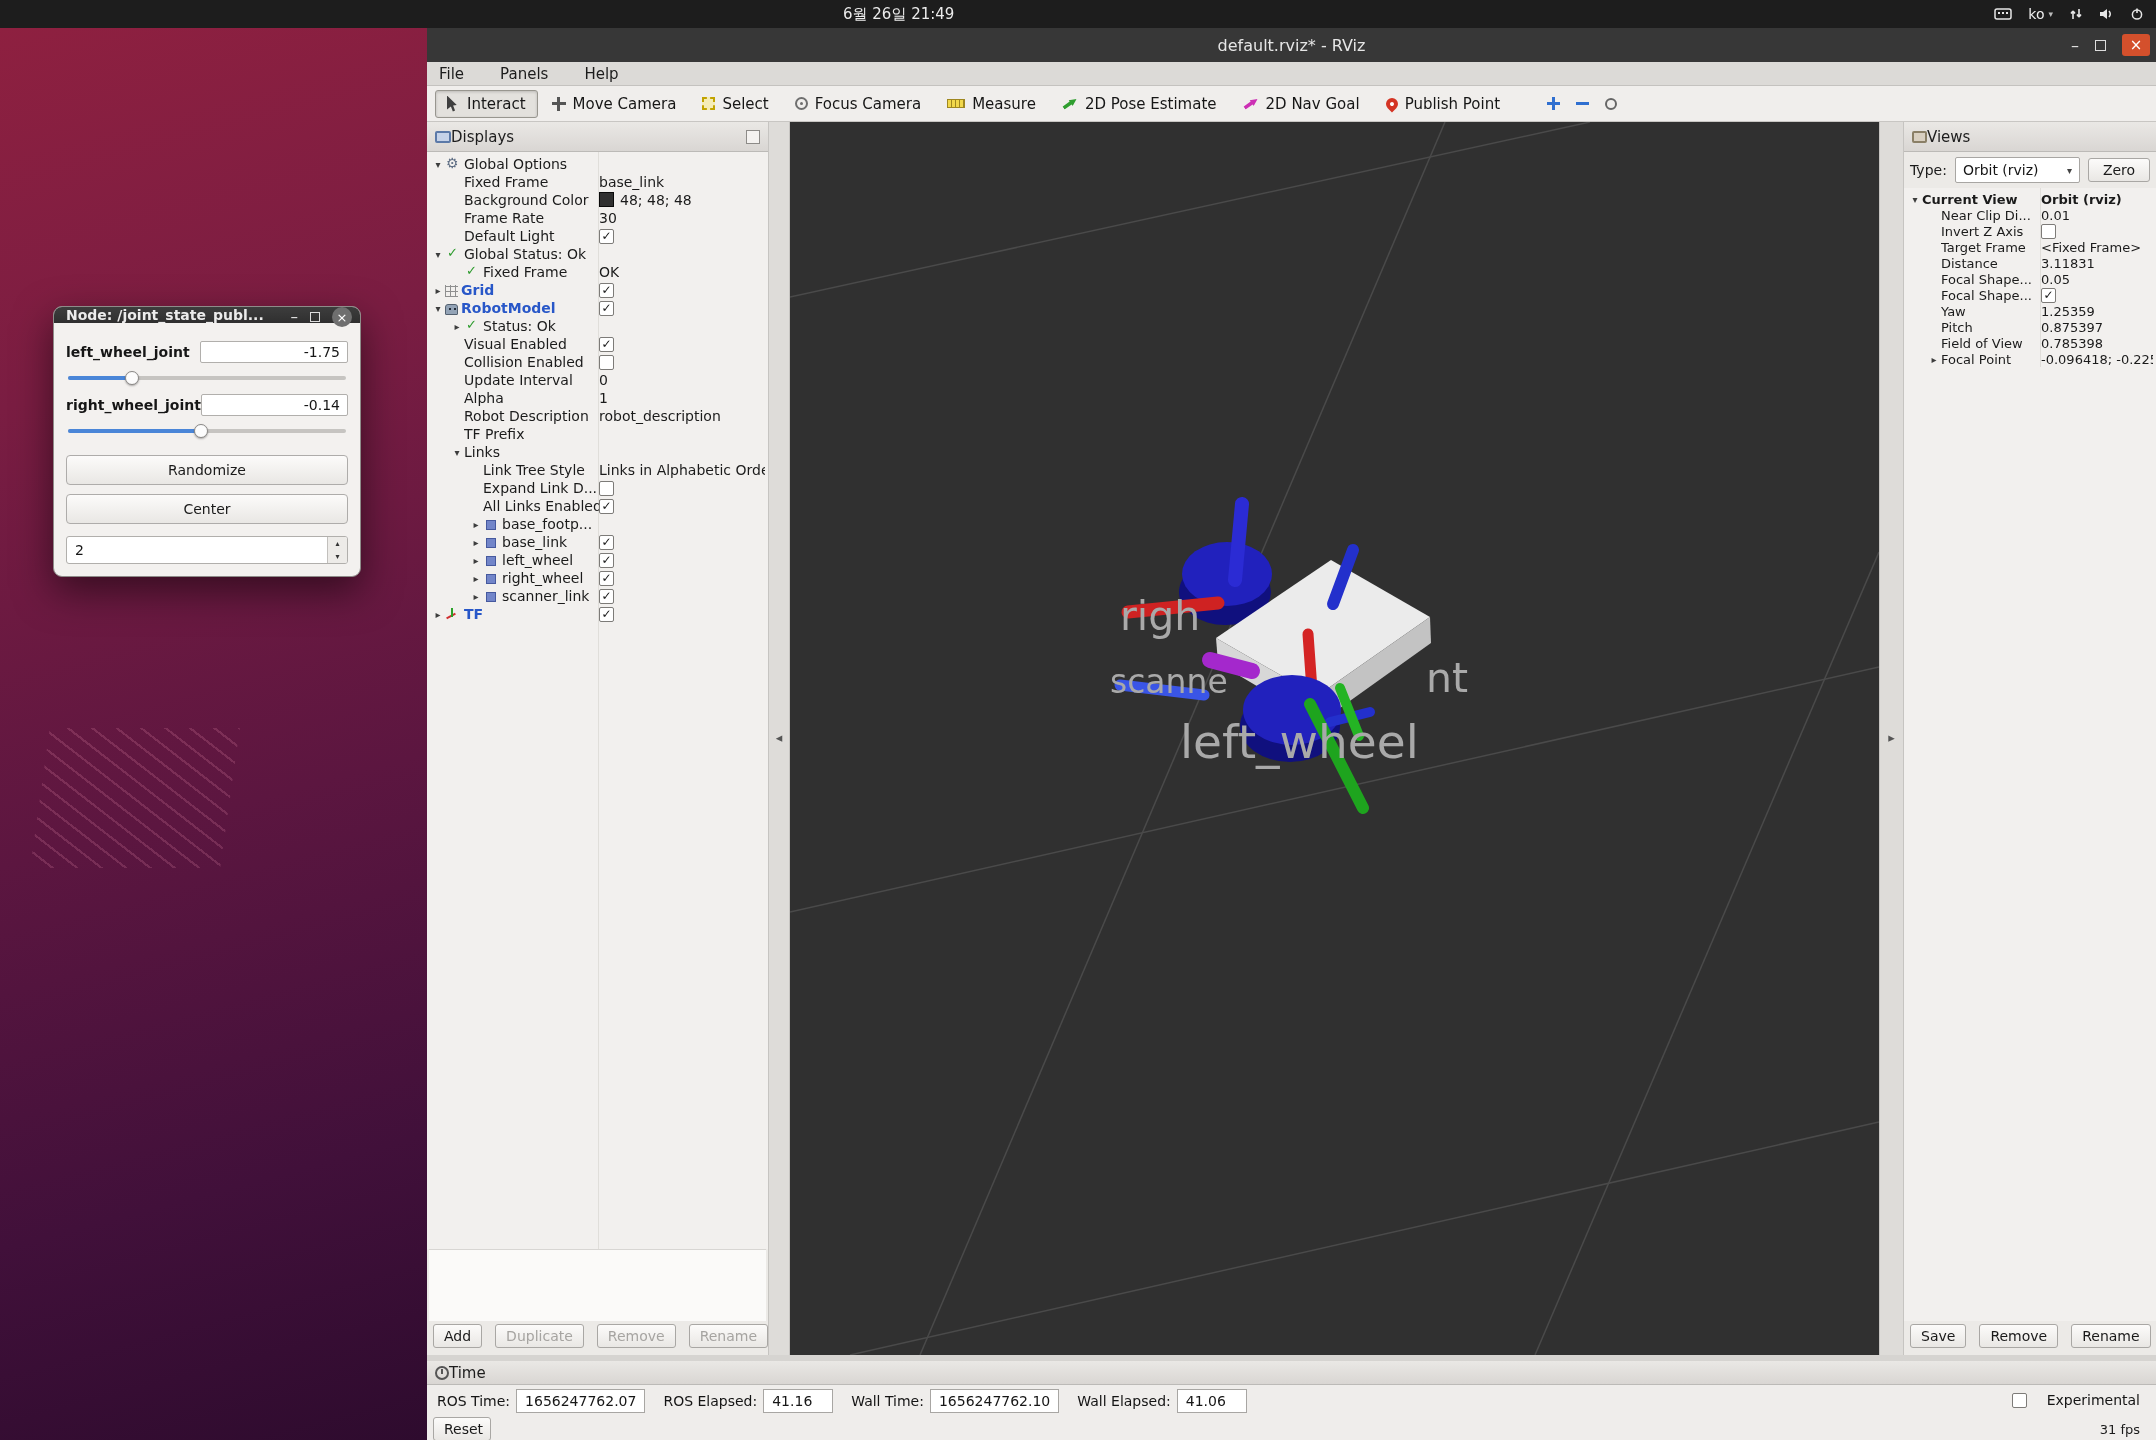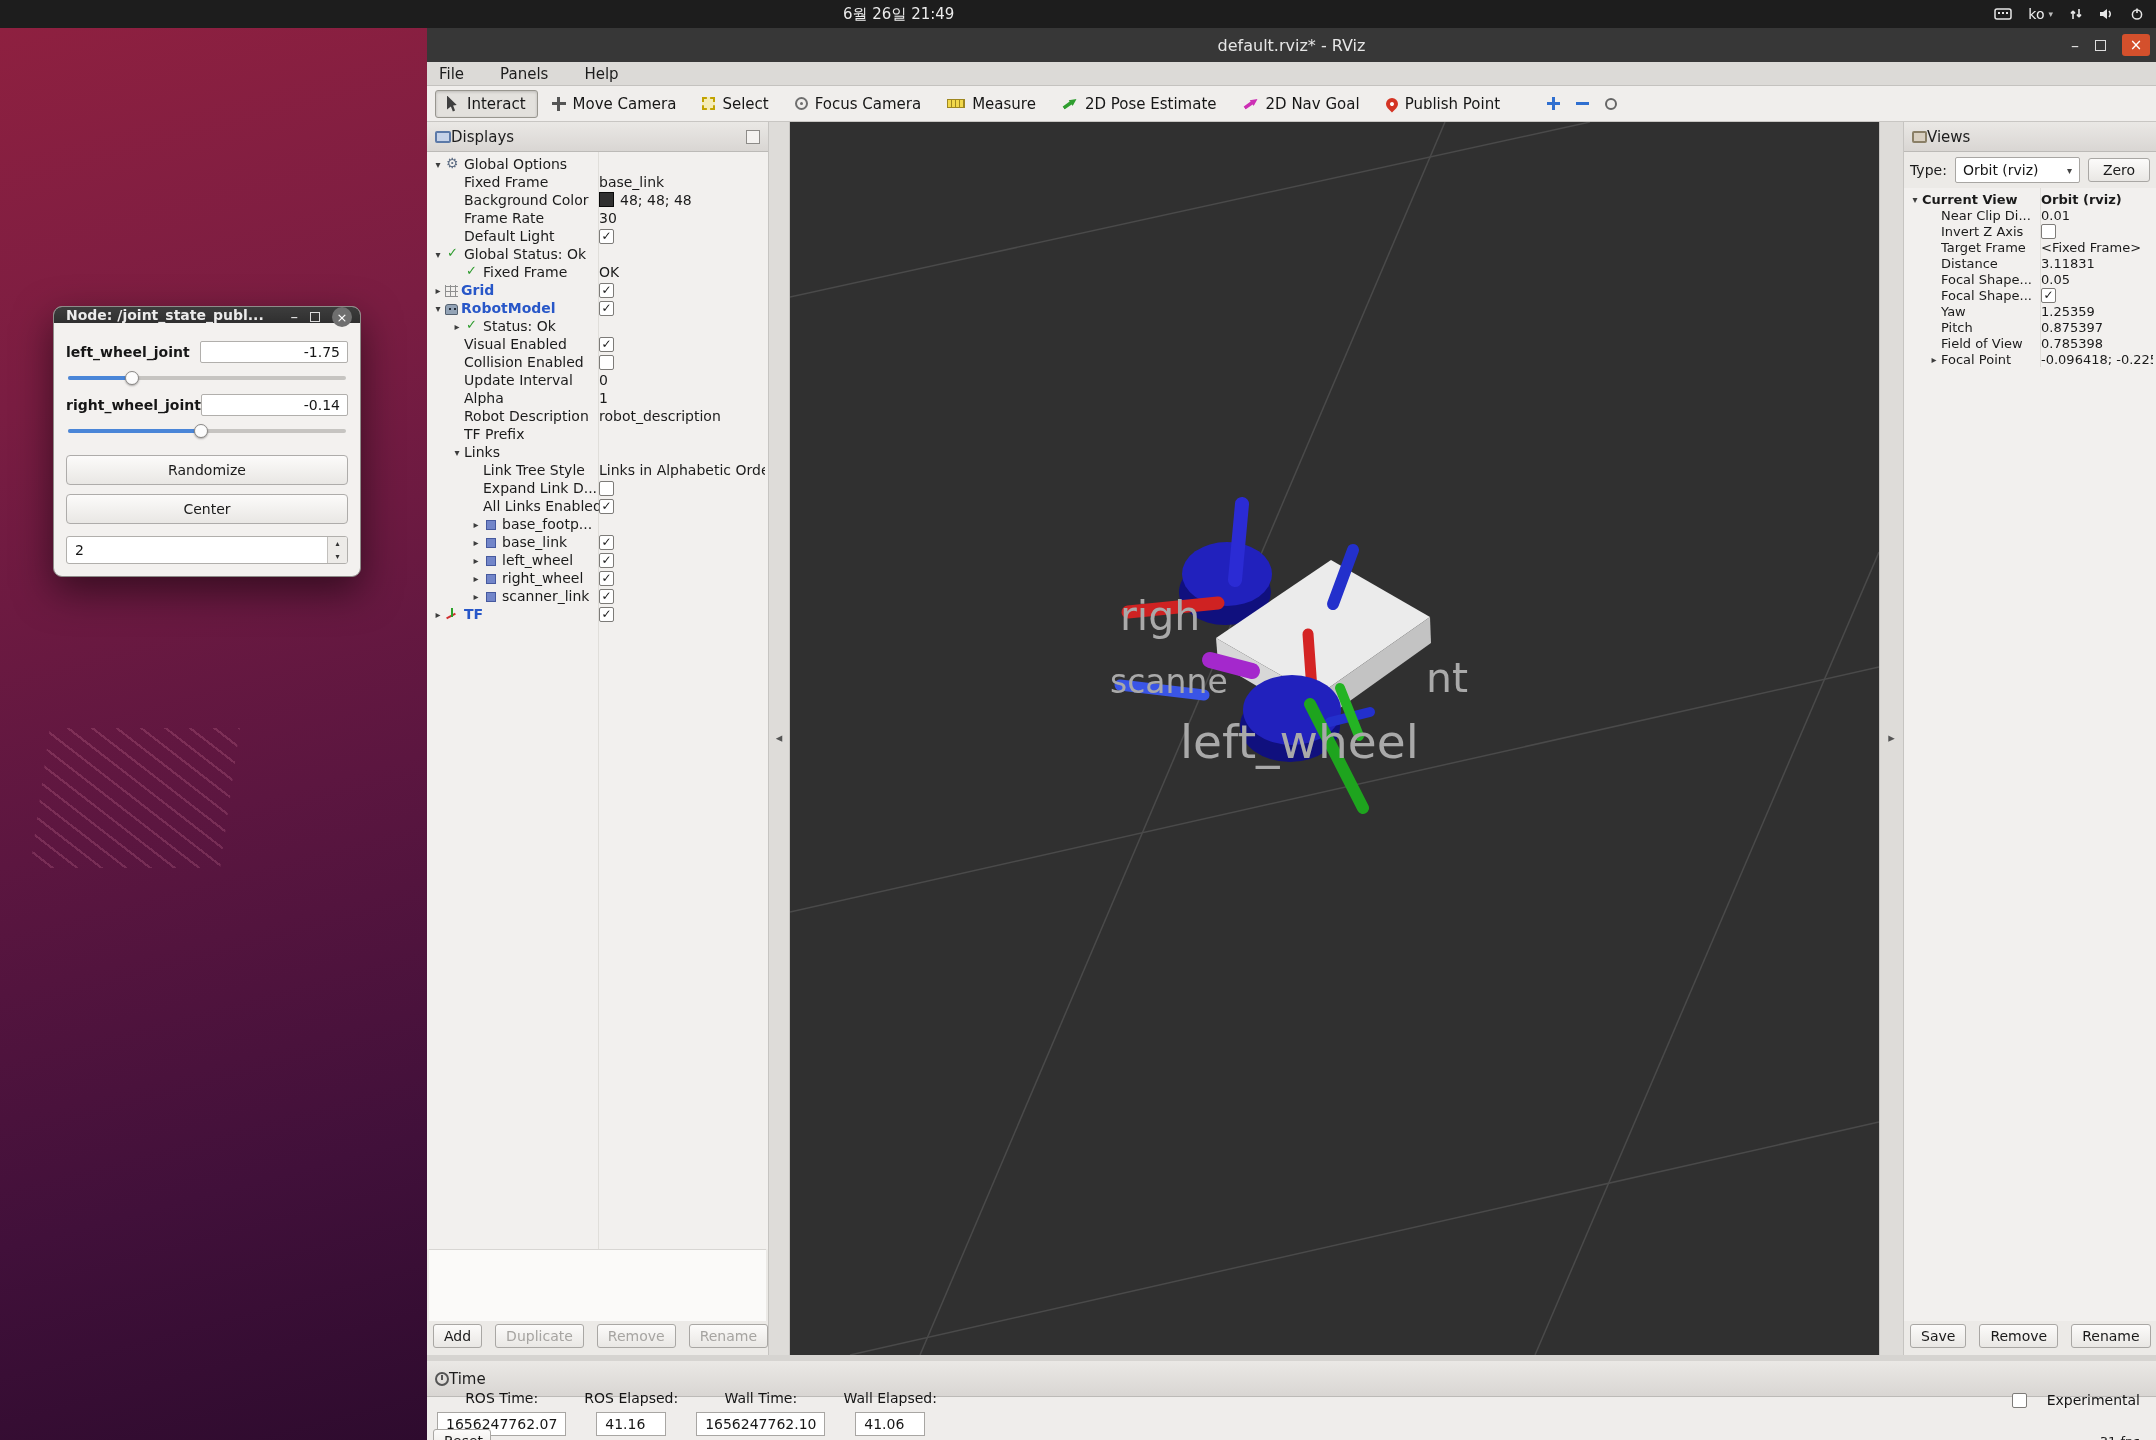--- a/index.html
+++ b/index.html
@@ -162,23 +162,23 @@
   .qbtn.zero { flex:none; width:62px; }
   .views-tree { flex:none; background:#f2f0ee; padding-top:3px; }
   .views-tree::before { left:136px; }
   .views-tree .trow { height:16px; font-size:13px; }
   .views-tree .tval { left:137px; }
   .views-tree .vtext { font-size:13px; }
   .views-spacer { flex:1; background:#f2f0ee; }
 
   
   .timepanel { flex:none; height:85px; border-top:6px solid #d6d4d1; background:#efedeb; position:relative; display:flex; flex-direction:column; }
-  .time-head { height:36px; }
+  .time-head { height:24px; }
   .time-fields { flex:none; display:flex; align-items:center; gap:18px; padding:4px 10px; height:32px; }
-  .tf-group { display:flex; align-items:center; gap:6px;flex-direction:column; }
+  .tf-group { display:flex; align-items:center; gap:6px; }
   .tf-label { font-size:14px; color:#141414; white-space:nowrap; }
   .tf-input { display:inline-block; min-width:70px; background:#fff; border:1px solid #a8a6a3; padding:3px 8px;
     font-size:14px; color:#161616; white-space:nowrap; }
   .experimental { position:absolute; right:16px; top:31px; display:flex; align-items:center; gap:20px; font-size:14px; color:#141414; }
   .time-bottom { flex:1; display:flex; align-items:center; padding:0 6px 4px; }
   .time-bottom .qbtn { flex:none; width:58px; }
   .fps { margin-left:auto; font-size:13px; color:#1b1b1b; padding-right:10px;text-align:center; }
 </style>
 </head>
 <body>

